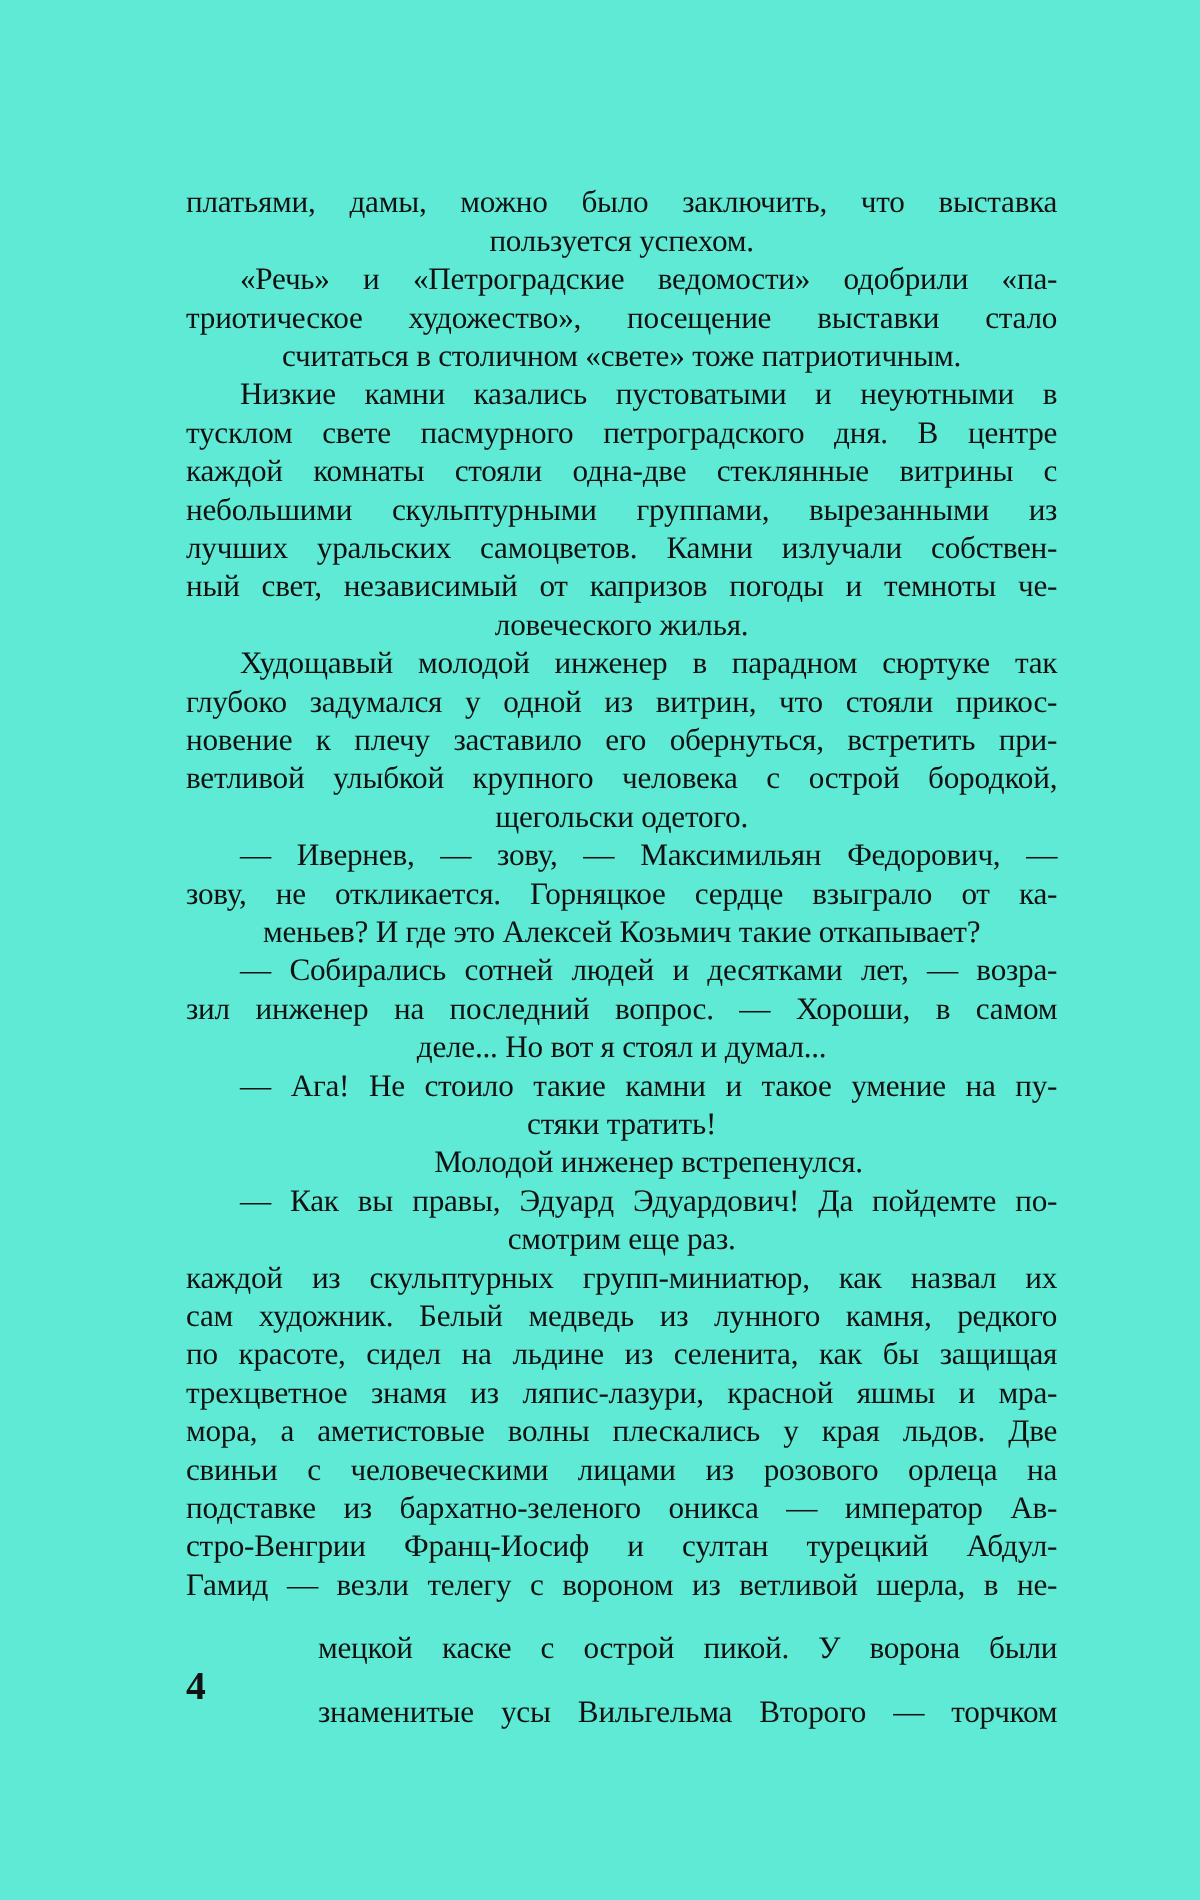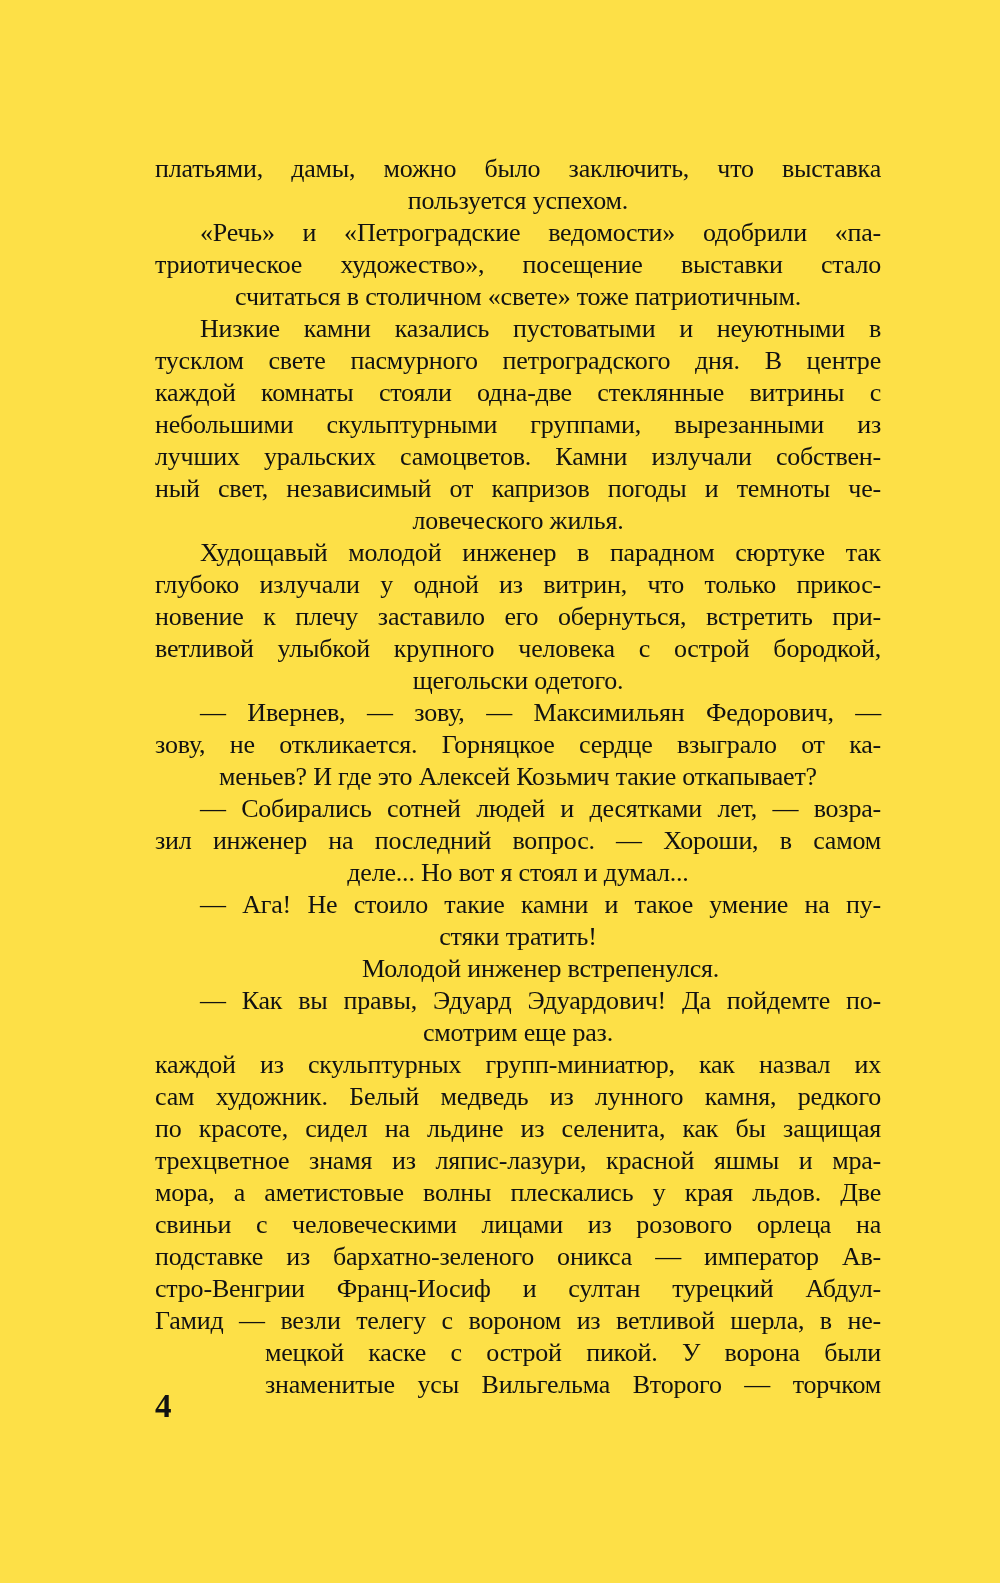--- a/index.html
+++ b/index.html
@@ -4,21 +4,21 @@
 <style>
   html, body {
     margin: 0;
     padding: 0;
     background: #ffffff;
   }
   .book-page {
     position: relative;
     width: 1000px;
     height: 1583px;
-    background: #fde047;
+    background: #5eead4;
     color: #121212;
     font-family: "Liberation Serif", "DejaVu Serif", serif;
     overflow: hidden;
   }
   .text-block {
     position: absolute;
     left: 155px;
     top: 153px;
     width: 726px;
     font-size: 26px;
@@ -34,20 +34,21 @@
     text-align: justify;
     text-align-last: justify;
   }
   
   .line.ind {
     text-indent: 45px;
   }
   
   .line.wrap {
     margin-left: 110px;
+    margin-top: 21px;
   }
   .page-number {
     position: absolute;
     left: 155px;
     top: 1390px;
     font-size: 33px;
     line-height: 33px;
     font-weight: bold;
     color: #121212;
   }
@@ -63,21 +64,21 @@
       <div class="line j">триотическое художество», посещение выставки стало</div>
       <div class="line">считаться в столичном «свете» тоже патриотичным.</div>
       <div class="line j ind">Низкие камни казались пустоватыми и неуютными в</div>
       <div class="line j">тусклом свете пасмурного петроградского дня. В центре</div>
       <div class="line j">каждой комнаты стояли одна-две стеклянные витрины с</div>
       <div class="line j">небольшими скульптурными группами, вырезанными из</div>
       <div class="line j">лучших уральских самоцветов. Камни излучали собствен-</div>
       <div class="line j">ный свет, независимый от капризов погоды и темноты че-</div>
       <div class="line">ловеческого жилья.</div>
       <div class="line j ind">Худощавый молодой инженер в парадном сюртуке так</div>
-      <div class="line j">глубоко излучали у одной из витрин, что только прикос-</div>
+      <div class="line j">глубоко задумался у одной из витрин, что стояли прикос-</div>
       <div class="line j">новение к плечу заставило его обернуться, встретить при-</div>
       <div class="line j">ветливой улыбкой крупного человека с острой бородкой,</div>
       <div class="line">щегольски одетого.</div>
       <div class="line j ind">— Ивернев, — зову, — Максимильян Федорович, —</div>
       <div class="line j">зову, не откликается. Горняцкое сердце взыграло от ка-</div>
       <div class="line">меньев? И где это Алексей Козьмич такие откапывает?</div>
       <div class="line j ind">— Собирались сотней людей и десятками лет, — возра-</div>
       <div class="line j">зил инженер на последний вопрос. — Хороши, в самом</div>
       <div class="line">деле... Но вот я стоял и думал...</div>
       <div class="line j ind">— Ага! Не стоило такие камни и такое умение на пу-</div>

